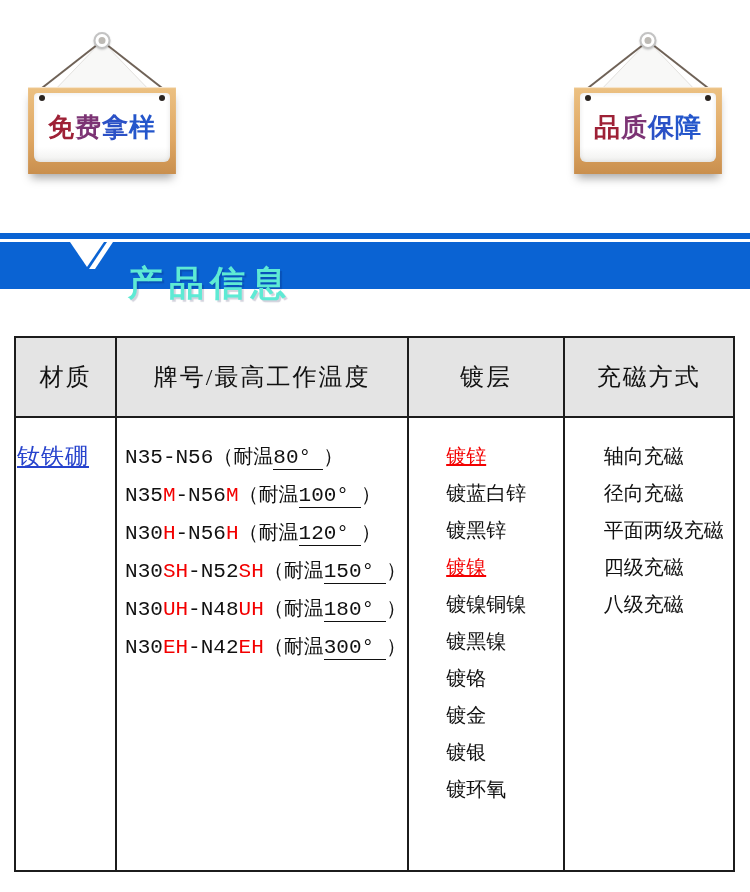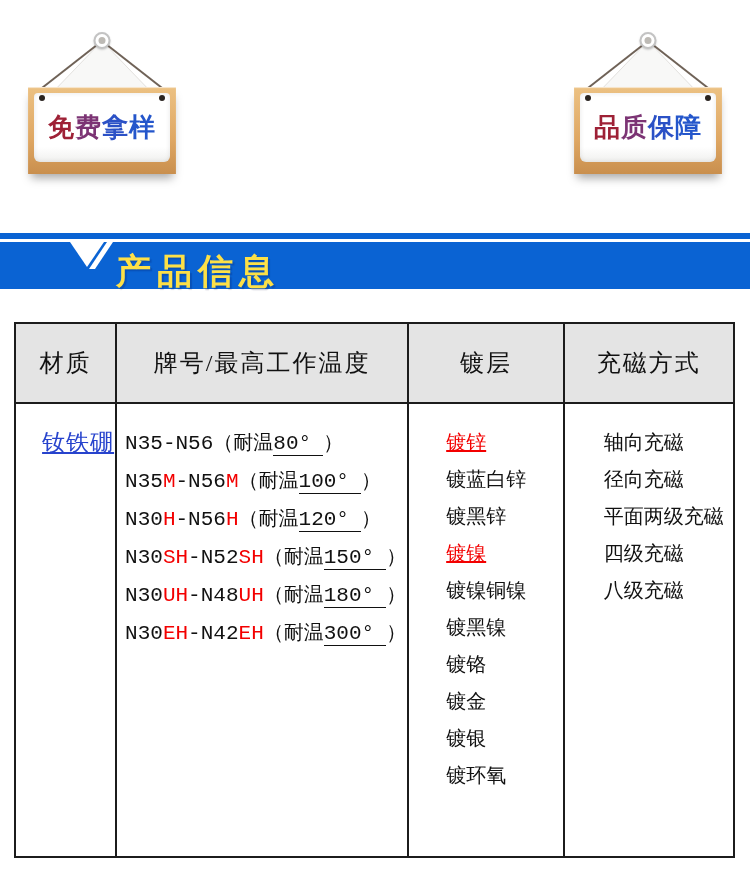--- a/index.html
+++ b/index.html
@@ -35,33 +35,33 @@
   .pin{position:absolute;top:8px;width:6px;height:6px;border-radius:50%;background:#2a2420;
        box-shadow:0 1px 1px rgba(255,255,255,.7);z-index:4;}
   .pin.left{left:11px}.pin.right{right:11px}
   .sign-label{font-family:"Liberation Sans","DejaVu Sans",sans-serif;font-weight:bold;
               font-size:26px;letter-spacing:1px;white-space:nowrap;}
 
   
   .top-strip{position:absolute;top:233px;left:0;width:750px;height:6px;background:var(--banner-blue);}
   .banner{position:absolute;top:242px;left:0;width:750px;height:47px;background:var(--banner-blue);}
   .banner-deco{position:absolute;left:70px;top:0;}
-  .banner-title{position:absolute;left:112px;top:0;margin:4px;line-height:49px;
+  .banner-title{position:absolute;left:112px;top:0;margin:16px;line-height:49px;
                 font-family:"Liberation Sans","DejaVu Sans",sans-serif;font-weight:bold;
-                font-size:35px;letter-spacing:6px;color:#fde047;
+                font-size:35px;letter-spacing:6px;color:#5eead4;
                 text-shadow:2px 2px 1px rgba(0,0,60,.18);}
 
   
-  .info-table{position:absolute;top:322px;left:14px;width:721px;border-collapse:collapse;
+  .info-table{position:absolute;top:336px;left:14px;width:721px;border-collapse:collapse;
               color:#111;font-size:20px;}
   .info-table th,.info-table td{border:2px solid var(--t-border);}
   .info-table th{background:var(--header-bg);height:76px;font-weight:400;font-size:24px;
                  letter-spacing:2px;}
   .info-table td{vertical-align:top;height:431px;padding-top:20px;line-height:37px;}
-  .material-cell{text-align:right;}
+  .material-cell{text-align:left;}
   .material-link{color:var(--link-blue);text-decoration:underline;font-size:23px;letter-spacing:1px;}
   .grades-cell{padding-left:8px;}
   .coatings-cell{padding-left:37px;}
   .mag-cell{padding-left:39px;}
   .g-mono{font-family:"Liberation Mono","DejaVu Sans Mono",monospace;font-size:21px;}
   .g-red{color:var(--hl-red);}
   .temp-u{border-bottom:1px solid #111;padding-right:12px;}
   .coating-item.hl{color:var(--hl-red);text-decoration:underline;}
   .line{white-space:nowrap;}
 </style>

